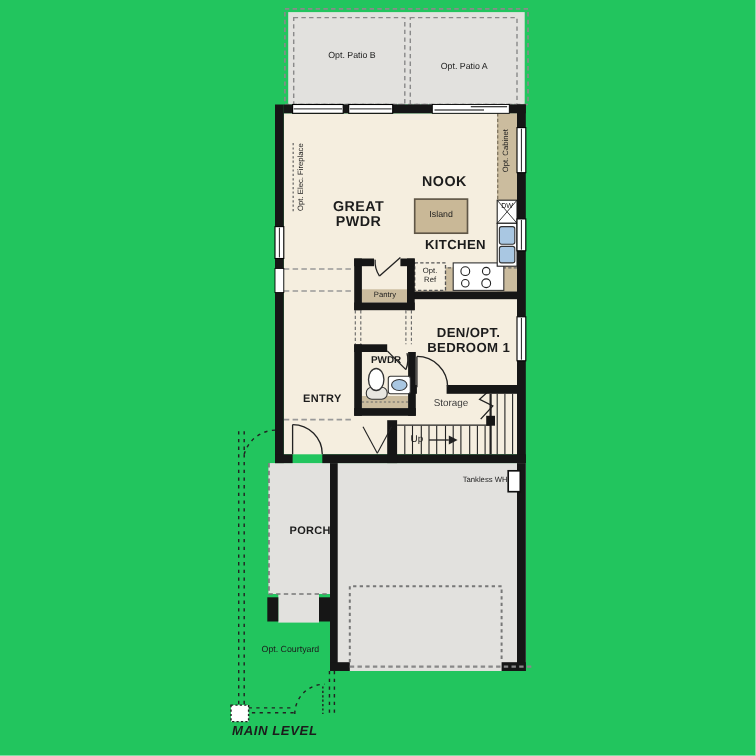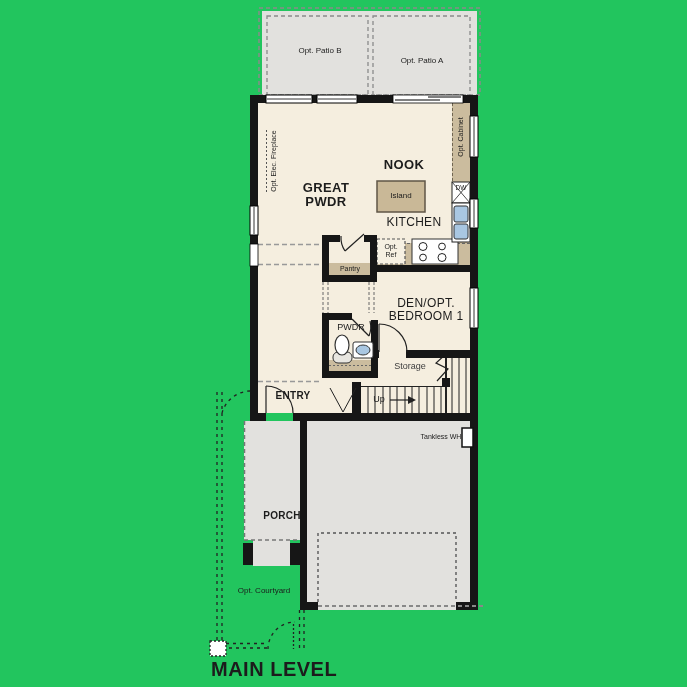--- a/index.html
+++ b/index.html
@@ -3,30 +3,30 @@
 <meta charset="utf-8">
 <style>
   html,body{margin:0;padding:0;background:#fff;}
   #plan{position:relative;width:687px;height:687px;background:#22c55e;overflow:hidden;
         font-family:"Liberation Sans",sans-serif;}
   #plan svg{position:absolute;left:0;top:0;}
   .lbl{position:absolute;color:#1c1c1c;white-space:nowrap;text-align:center;
        transform:translate(-50%,-50%);line-height:1.1;}
   .wrap{white-space:normal;}
   .b13{font-weight:bold;font-size:13px;letter-spacing:.4px;margin-top:24px;}
-  .b12{font-weight:normal;font-size:12px;letter-spacing:.3px;}
-  .b10{font-weight:bold;font-size:10px;letter-spacing:.3px;margin-top:32px;}
-  .b9{font-weight:normal;font-size:9px;}
+  .b12{font-weight:bold;font-size:12px;letter-spacing:.3px;}
+  .b10{font-weight:bold;font-size:10px;letter-spacing:.3px;}
+  .b9{font-weight:bold;font-size:9px;}
   .s9{font-size:9px;}
   .s8{font-size:8px;}
   .s7{font-size:7px;}
   .s65{font-size:6.5px;}
   .gray{color:#3d3d3d;}
   .vert{transform:translate(-50%,-50%) rotate(-90deg);transform-origin:center;}
-  .title{font-weight:bold;font-size:20px;letter-spacing:.5px;transform:none;}
+  .title{font-weight:bold;font-size:12px;letter-spacing:.5px;transform:none;font-style:italic;}
 </style>
 </head>
 <body>
 
 <div id="plan">
 
 <svg width="687" height="687" viewBox="0 0 687 687">
 
   <g>
     <rect x="262" y="11" width="215" height="84" fill="#e2e1de"></rect>

